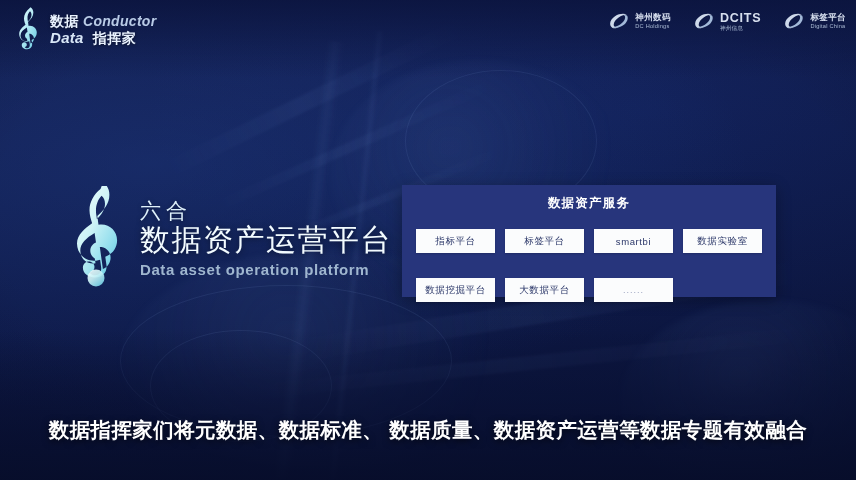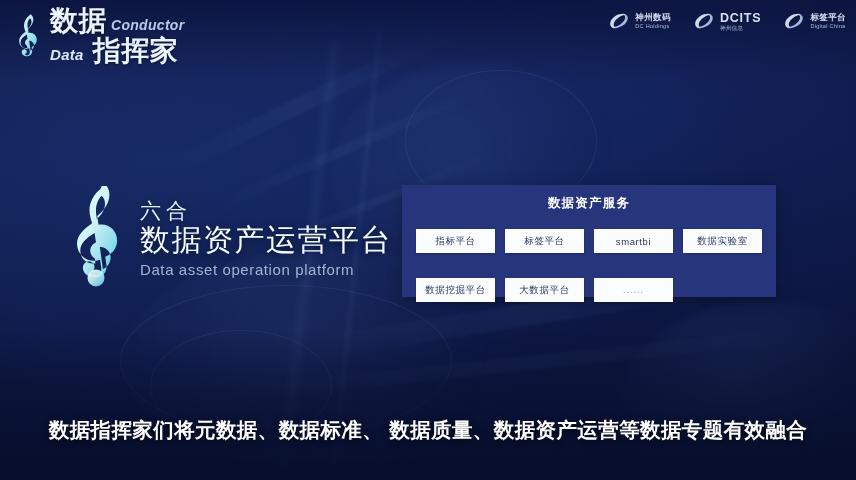--- a/index.html
+++ b/index.html
@@ -47,42 +47,42 @@
     background:linear-gradient(180deg,rgba(11,20,62,.88) 0%,rgba(11,20,62,.35) 58%,rgba(11,20,62,0) 100%);
   }
 
   
   .header{position:absolute;top:0;left:0;right:0;height:58px;z-index:6;}
   .brand{position:absolute;left:12px;top:6px;display:flex;align-items:center;gap:4px;}
   .brand-clef{width:34px;height:44px;flex:none;}
   .brand-text{position:relative;top:1px;line-height:1;}
   .brand-line1{display:flex;align-items:baseline;gap:4px;}
   .brand-line2{display:flex;align-items:baseline;gap:9px;margin-top:2px;}
-  .bz{font-size:28px;font-weight:bold;color:#eaf3ff;letter-spacing:.5px;
-      text-shadow:0 1px 3px rgba(0,0,0,.5);font-family:Liberation Serif, serif;}
+  .bz{font-size:14px;font-weight:bold;color:#eaf3ff;letter-spacing:.5px;
+      text-shadow:0 1px 3px rgba(0,0,0,.5);}
   .be{font-size:14px;font-style:italic;color:#b9cbe6;letter-spacing:.3px;font-weight:600;}
   .be2{font-size:15px;font-style:italic;color:#d8e6f7;letter-spacing:.3px;font-weight:700;}
 
   .partners{position:absolute;right:10px;top:11px;display:flex;align-items:center;gap:22px;}
   .partner{display:flex;align-items:center;gap:5px;opacity:.93;}
   .p-mark{width:22px;height:18px;flex:none;}
   .p-txt{line-height:1.12;}
   .p-cn{font-size:8.5px;color:#e6eefb;font-weight:bold;letter-spacing:.4px;white-space:nowrap;}
   .p-en{font-size:5.6px;color:#b6c6de;letter-spacing:.25px;white-space:nowrap;}
   .p-cn.lat{font-size:12.5px;letter-spacing:.8px;}
 
   
   .title-block{position:absolute;left:70px;top:186px;display:flex;align-items:center;gap:14px;z-index:5;}
   .title-clef{width:56px;height:104px;flex:none;}
   .title-text{line-height:1;}
   .t-small{font-size:21px;color:#dff1fb;letter-spacing:5px;margin-bottom:4px;
            text-shadow:0 1px 5px rgba(0,0,0,.45);}
   .t-big{font-size:30px;color:#f2fbff;letter-spacing:1.5px;
          text-shadow:0 1px 6px rgba(0,0,0,.5);}
-  .t-en{font-size:15px;color:#9fb6cf;letter-spacing:.6px;margin-top:7px;}
+  .t-en{font-size:15px;color:#9fb6cf;letter-spacing:.6px;margin-top:7px;font-weight:bold;}
 
   
   .panel{
     position:absolute;left:402px;top:185px;width:374px;height:112px;
     background:#27357c;box-shadow:0 3px 14px rgba(0,0,0,.3);z-index:5;
   }
   .panel-title{
     text-align:center;color:#ffffff;font-size:12.5px;font-weight:bold;
     letter-spacing:1.2px;padding-top:10px;
   }

